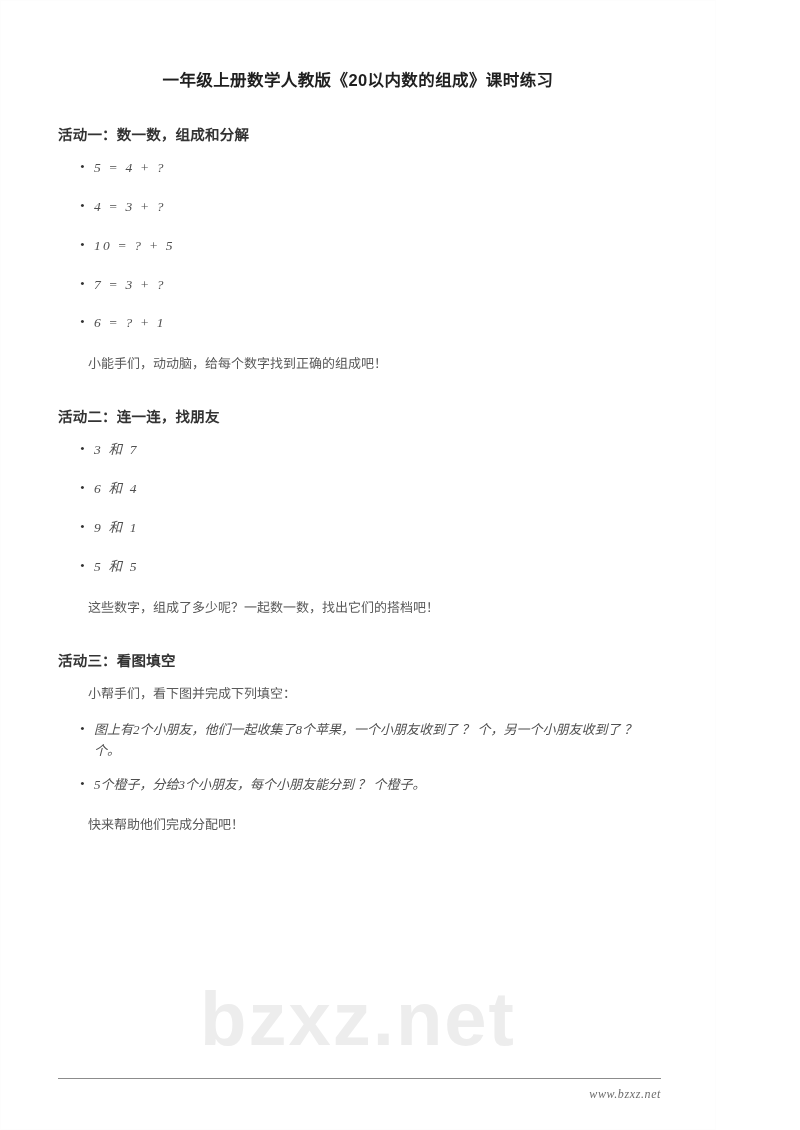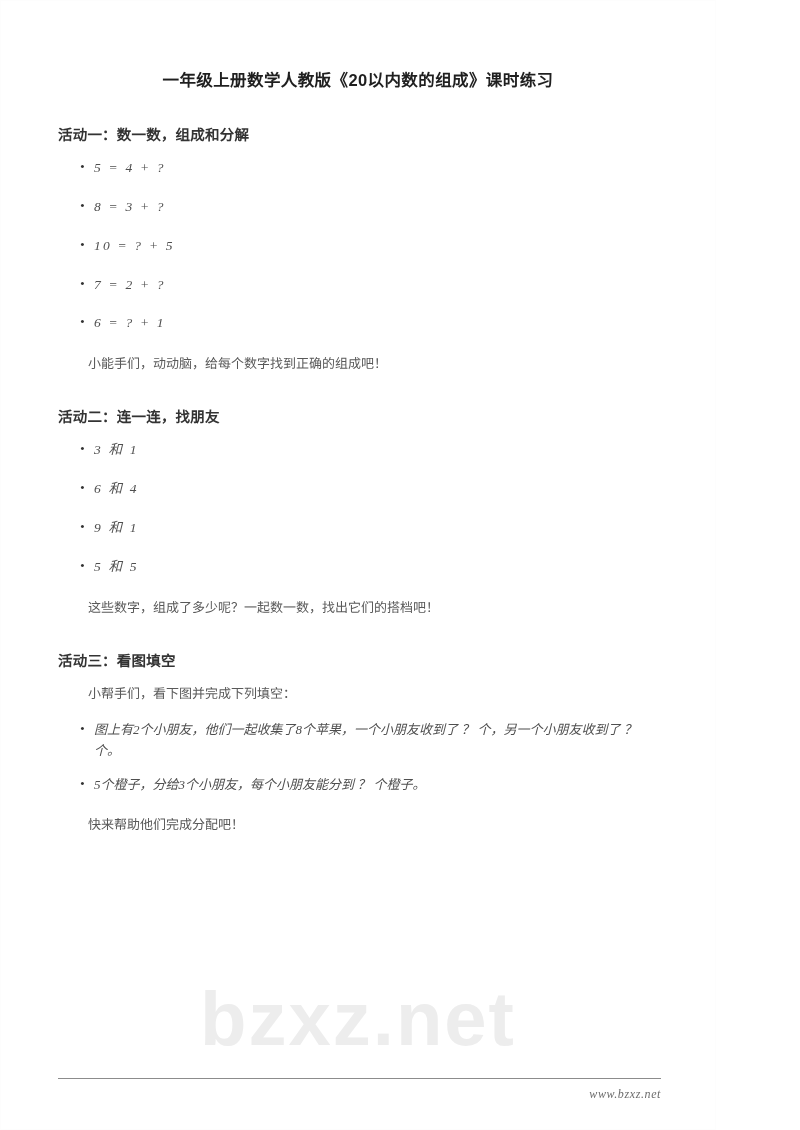--- a/index.html
+++ b/index.html
@@ -160,32 +160,32 @@
   <div class="watermark">bzxz.net</div>
 
   <div class="content">
 
     <h1 class="doc-title">一年级上册数学人教版《20以内数的组成》课时练习</h1>
 
     <div class="section">
       <h2 class="section-heading">活动一：数一数，组成和分解</h2>
       <ul class="items equations">
         <li>5 = 4 + ?</li>
-        <li>8 = 3 + ?</li>
+        <li>4 = 3 + ?</li>
         <li>10 = ? + 5</li>
-        <li>7 = 2 + ?</li>
+        <li>7 = 3 + ?</li>
         <li>6 = ? + 1</li>
       </ul>
       <p class="para tail">小能手们，动动脑，给每个数字找到正确的组成吧！</p>
     </div>
 
     <div class="section">
       <h2 class="section-heading">活动二：连一连，找朋友</h2>
       <ul class="items pairs">
-        <li>3 和 1</li>
+        <li>3 和 7</li>
         <li>6 和 4</li>
         <li>9 和 1</li>
         <li>5 和 5</li>
       </ul>
       <p class="para tail">这些数字，组成了多少呢？一起数一数，找出它们的搭档吧！</p>
     </div>
 
     <div class="section">
       <h2 class="section-heading">活动三：看图填空</h2>
       <p class="para">小帮手们，看下图并完成下列填空：</p>

